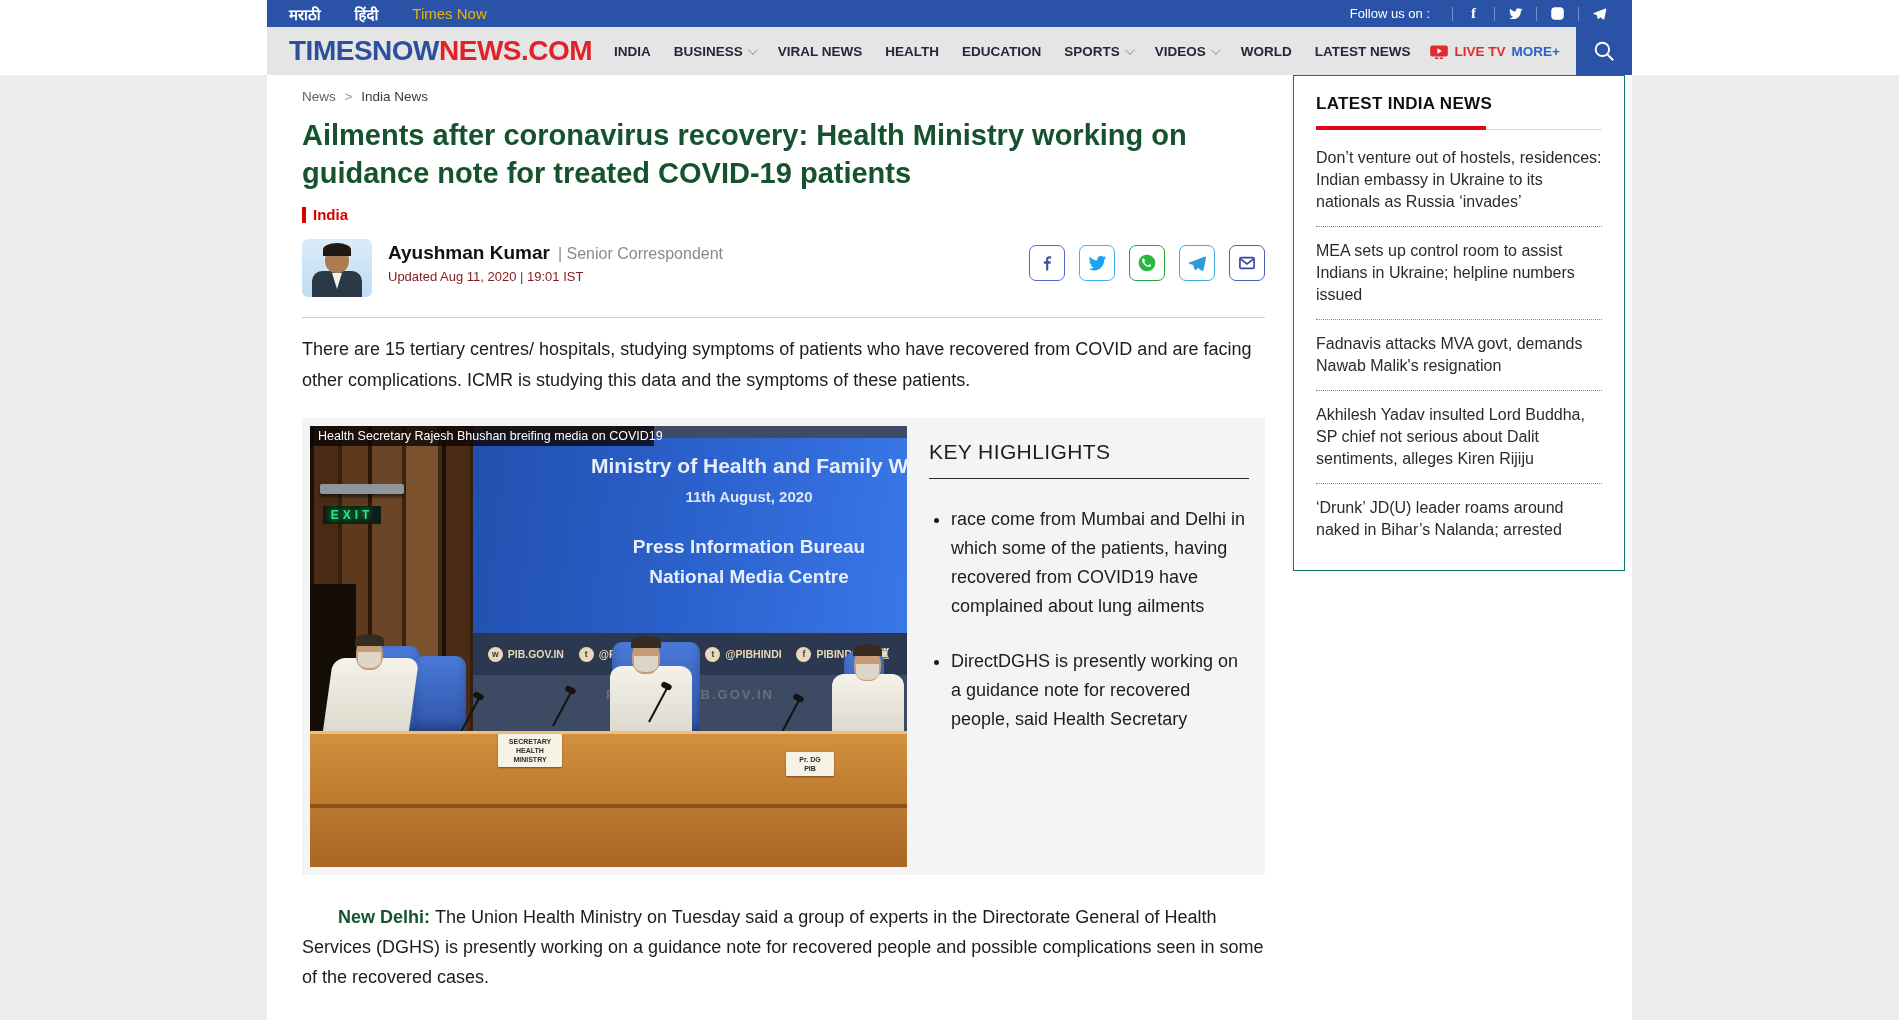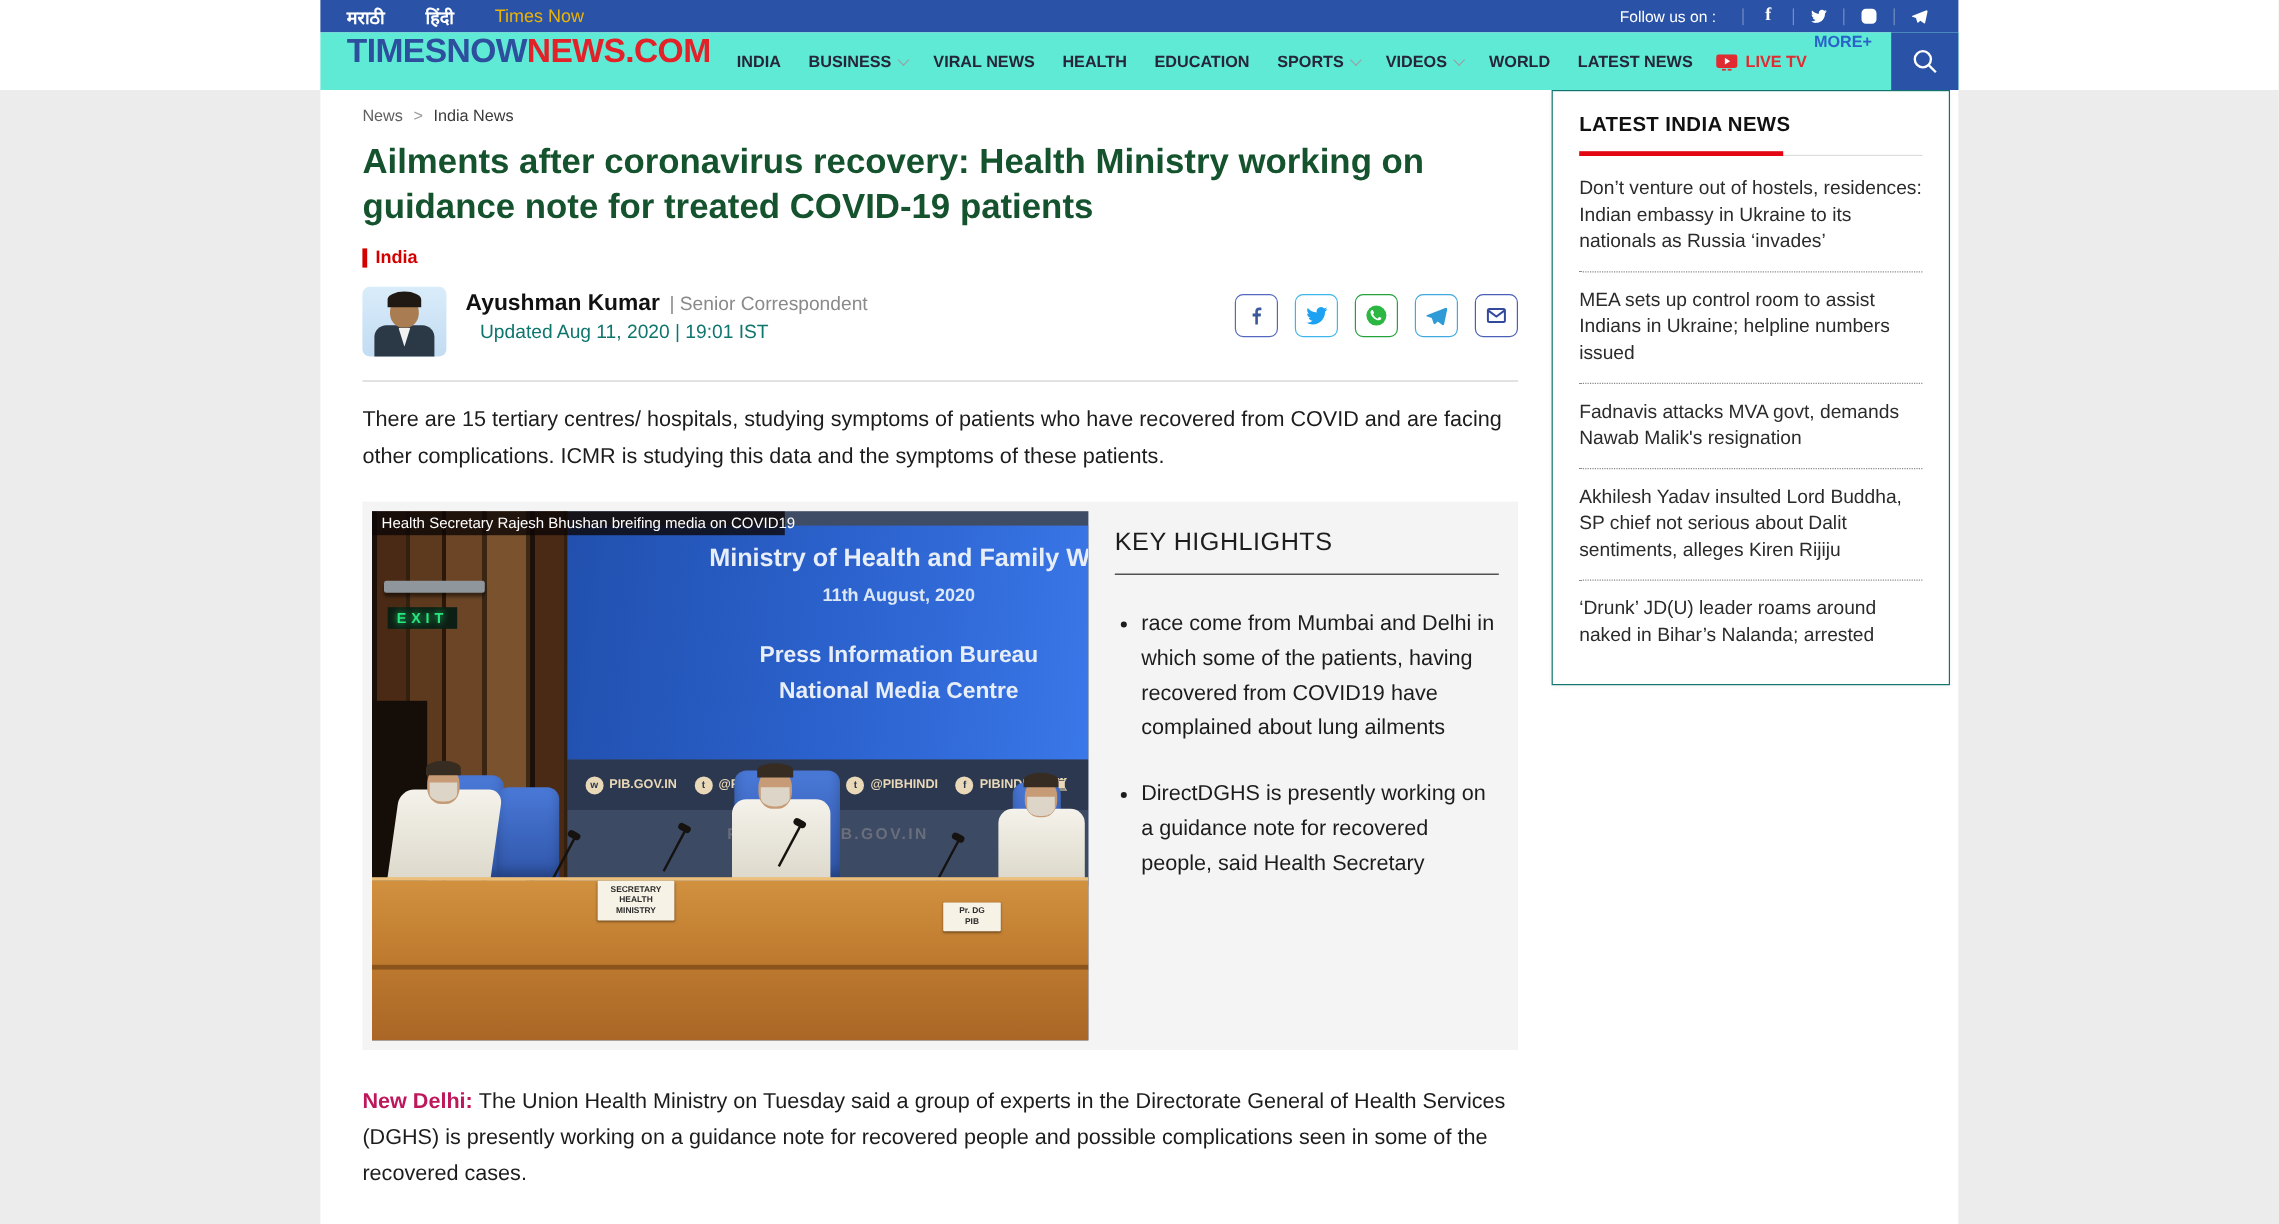--- a/index.html
+++ b/index.html
@@ -19,21 +19,21 @@
   .tb-link { color:#ffffff; font-size:15px; font-weight:bold; text-decoration:none; cursor:pointer; }
   .tb-link.alt { color:#eab308; font-weight:normal; }
   .topbar-right { margin-left:auto; display:flex; align-items:center; gap:0; }
   .follow-label { color:#ffffff; font-size:13px; margin-right:10px; }
   .tb-sep { width:1px; height:14px; background:rgba(255,255,255,.35); margin:0 12px; }
   .tb-ico { width:17px; height:17px; display:inline-flex; align-items:center; justify-content:center; cursor:pointer; }
   .tb-ico svg { width:15px; height:15px; fill:#ffffff; }
   .tb-ico .fb-f { color:#fff; font-size:15px; font-weight:bold; font-family:"Liberation Serif",serif; }
 
   
-  .navbar { height:48px; background:#5eead4; display:flex; padding:0 0 0 22px; position:relative; }
+  .navbar { height:48px; background:#e5e5e5; display:flex; align-items:center; padding:0 0 0 22px; position:relative; }
   .logo { font-size:28px; font-weight:bold; letter-spacing:-0.5px; cursor:pointer; white-space:nowrap; }
   .logo .lg-blue { color:#2d4f9e; }
   .logo .lg-red { color:#e22128; }
   .main-nav { margin-left:auto; display:flex; align-items:center; gap:23px; padding-right:18px; }
   .nav-item { font-size:13.5px; font-weight:bold; color:#26263a; cursor:pointer; display:flex; align-items:center; gap:5px; white-space:nowrap; }
   .chev { width:7px; height:7px; border-right:1.5px solid #9aa0a6; border-bottom:1.5px solid #9aa0a6; transform:rotate(45deg) translateY(-2px); display:inline-block; }
   .livetv { display:flex; align-items:center; gap:6px; color:#e02b30; font-size:13.5px; font-weight:bold; cursor:pointer; margin-right:6px; }
   .livetv svg { width:20px; height:16px; }
   .more-link { color:#2a62c9; font-size:13.5px; font-weight:bold; cursor:pointer; margin-right:16px; }
   .search-box { width:56px; height:48px; background:#2a53a7; display:flex; align-items:center; justify-content:center; cursor:pointer; }
@@ -57,21 +57,21 @@
   .author-row { display:flex; align-items:flex-start; }
   .avatar { width:70px; height:58px; border-radius:6px; background:linear-gradient(#d9ecfa,#c2dcf2); position:relative; overflow:hidden; flex:none; }
   .av-head { position:absolute; left:23px; top:8px; width:24px; height:26px; background:#a97c52; border-radius:50% 50% 46% 46%; }
   .av-hair { position:absolute; left:21px; top:4px; width:28px; height:13px; background:#201812; border-radius:50% 50% 0 0; }
   .av-body { position:absolute; left:10px; top:32px; width:50px; height:28px; background:#2b3947; border-radius:10px 10px 0 0; }
   .av-shirt { position:absolute; left:30px; top:34px; width:10px; height:16px; background:#f2f2f2; clip-path:polygon(0 0,100% 0,50% 100%); }
   .author-meta { margin-left:16px; padding-top:3px; }
   .author-line { display:flex; align-items:baseline; gap:8px; }
   .author-name { font-size:19px; font-weight:bold; color:#111; cursor:pointer; }
   .author-role { font-size:16px; color:#8a8a8a; }
-  .author-updated { font-size:16px; color:#0f766e; margin-top:5px;margin-left:12px; }
+  .author-updated { font-size:13px; color:#7f1d1d; margin-top:5px; }
 
   .share-row { margin-left:auto; display:flex; gap:14px; padding-top:6px; }
   .share-btn { width:36px; height:36px; border-radius:7px; background:#fff; border:1.5px solid; display:flex; align-items:center; justify-content:center; cursor:pointer; }
   .share-btn svg { width:20px; height:20px; }
   .sb-fb { border-color:#5468bf; } .sb-fb svg { fill:#3b5998; }
   .sb-tw { border-color:#3fb6ea; } .sb-tw svg { fill:#1da1f2; }
   .sb-wa { border-color:#23a33a; }
   .sb-tg { border-color:#3fa9e0; } .sb-tg svg { fill:#2f9bd6; }
   .sb-em { border-color:#4a5fb5; } .sb-em svg { stroke:#33499c; fill:none; stroke-width:2; }
 
@@ -120,21 +120,21 @@
   .ph-caption { position:absolute; top:0; left:0; width:344px; height:20px; background:rgba(12,6,6,.8);
     color:#ffffff; font-size:12.5px; line-height:20px; padding:0 8px; white-space:nowrap; z-index:10; }
 
   
   .highlights { flex:1; padding:14px 8px 0 2px; }
   .kh-title { font-size:21px; color:#1d1d1d; letter-spacing:.4px; padding-bottom:14px; border-bottom:1.5px solid #2a2a2a; }
   .kh-list { margin:26px 0 16px; padding-left:22px; }
   .kh-list li { font-size:18px; line-height:29px; color:#1c1c1c; margin-bottom:26px; }
 
   .body-para { font-size:18px; line-height:30px; color:#1c1c1c; margin:27px 0 0; }
-  .body-para b { color:#be185d; }
+  .body-para b { color:#14532d;margin-left:36px; }
 
   
   .sidebar { position:absolute; left:1026px; top:0; width:332px; background:#ffffff;
     border:1px solid #0f766e; box-shadow:0 1px 4px rgba(0,0,0,.1); padding:18px 22px 16px; }
   .sb-title { font-size:17px; font-weight:bold; color:#111; letter-spacing:.3px; padding:0 0 12px; }
   .sb-underline { position:relative; height:4px; border-bottom:1px solid #ddd; margin-bottom:4px; }
   .sb-underline .red { position:absolute; left:0; top:0; width:170px; height:4px; background:#e30613; }
   .side-item { font-size:16px; line-height:22px; color:#2b2b2b; padding:13px 0; border-bottom:1px dotted #8a8a8a; cursor:pointer; }
   .side-item:last-child { border-bottom:none; }
 </style>

